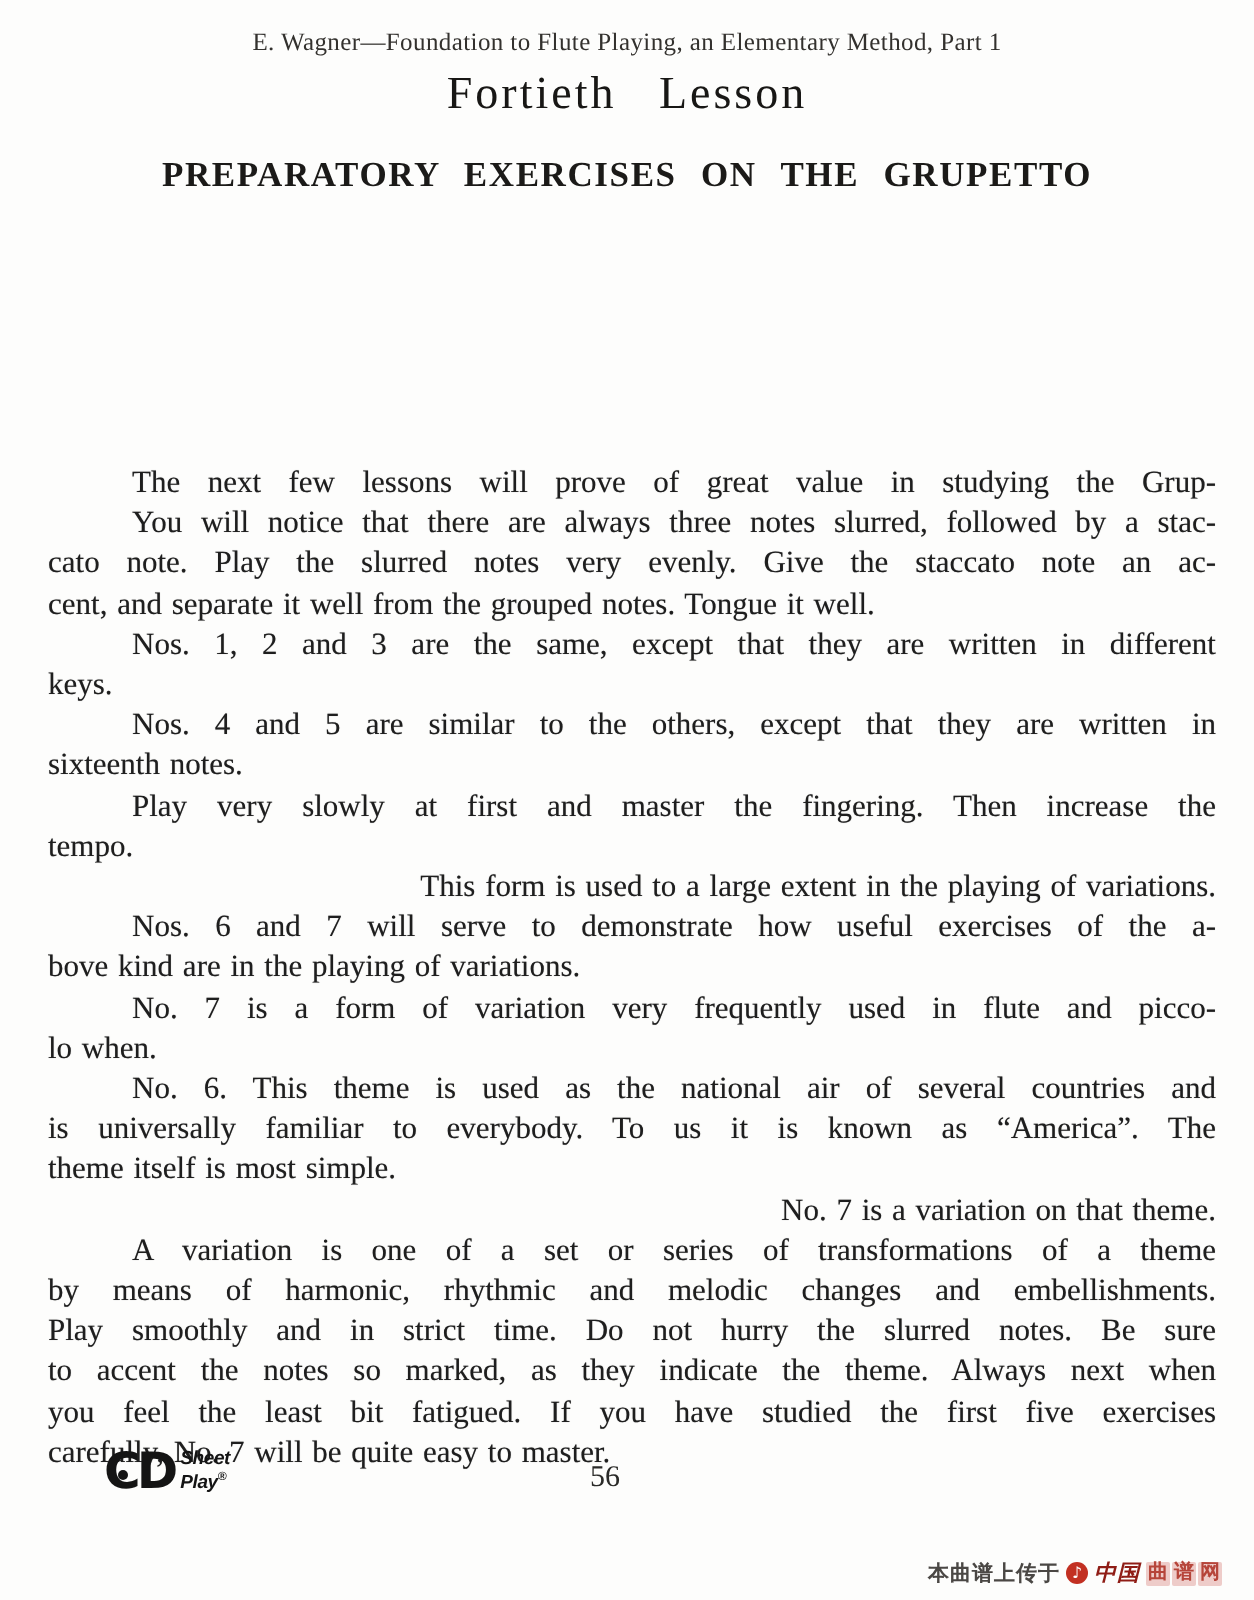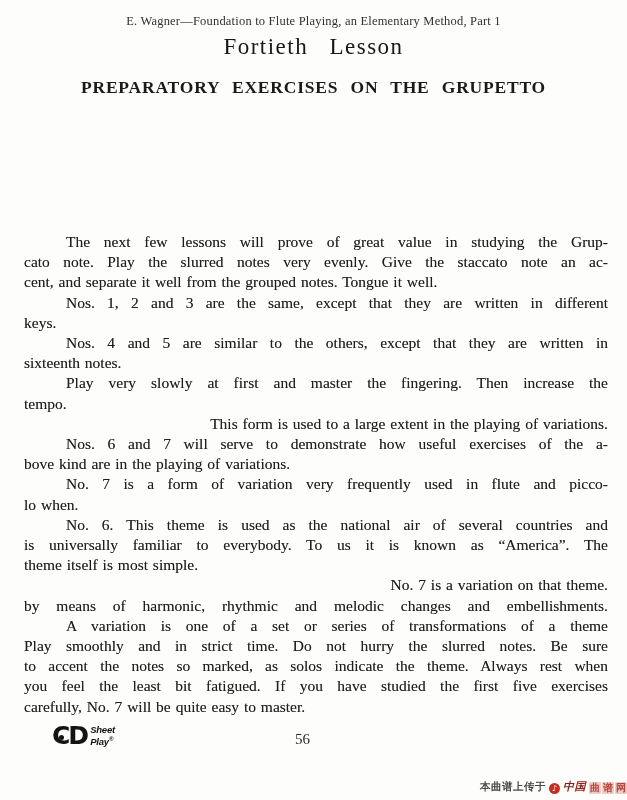--- a/index.html
+++ b/index.html
@@ -68,22 +68,22 @@
     letter-spacing: -0.2px;
     font-style: italic;
   }
   .brand-text .reg { font-size: 6px; vertical-align: super; }
   .page-number {
     position: absolute; left: 0; right: 0; top: 9px;
     text-align: center; font-size: 15px; color: #2a2a28;
     transform: translateX(-11px);
   }
   .watermark {
-    position: absolute; right: 0; top: 779px;
-    display: flex; align-items: flex-end; gap: 3px;
+    position: absolute; right: 16px; top: 779px;
+    display: flex; align-items: center; gap: 3px;
     font-family: "DejaVu Sans", sans-serif;
     font-size: 10.5px;
   }
   .wm-prefix { color: #4a4744; font-weight: 600; letter-spacing: 0.5px; }
   .wm-icon {
     width: 11px; height: 11px; border-radius: 50%;
     background: var(--wm-red, #c23022);
     color: #fff; font-size: 8px; line-height: 11px;
     text-align: center; display: inline-block;
   }
@@ -104,41 +104,42 @@
 <div class="page" style="--paper: #fdfdfc; --ink: #1e1e1e; --wm-red: #c23022;">
 
   <div class="running-head">E. Wagner—Foundation to Flute Playing, an Elementary Method, Part 1</div>
 
   <div class="lesson-title">Fortieth Lesson</div>
 
   <div class="lesson-subtitle">PREPARATORY EXERCISES ON THE GRUPETTO</div>
 
   <div class="body-text">
       <div class="line indent just">The next few lessons will prove of great value in studying the Grup-</div>
+      <div class="line indent just">You will notice that there are always three notes slurred, followed by a stac-</div>
       <div class="line just">cato note. Play the slurred notes very evenly. Give the staccato note an ac-</div>
       <div class="line">cent, and separate it well from the grouped notes.  Tongue it well.</div>
       <div class="line indent just">Nos. 1, 2 and 3 are the same, except that they are written in different</div>
       <div class="line">keys.</div>
       <div class="line indent just">Nos. 4 and 5 are similar to the others, except that they are written in</div>
       <div class="line">sixteenth notes.</div>
       <div class="line indent just">Play very slowly at first and master the fingering.  Then increase the</div>
       <div class="line">tempo.</div>
       <div class="line indent">This form is used to a large extent in the playing of variations.</div>
       <div class="line indent just">Nos. 6 and 7 will serve to demonstrate how useful exercises of the a-</div>
       <div class="line">bove kind are in the playing of variations.</div>
       <div class="line indent just">No. 7 is a form of variation very frequently used in flute and picco-</div>
       <div class="line">lo when.</div>
       <div class="line indent just">No. 6. This theme is used as the national air of several countries and</div>
       <div class="line just">is universally familiar to everybody.  To us it is known as “America”.  The</div>
       <div class="line">theme itself is most simple.</div>
       <div class="line indent">No. 7 is a variation on that theme.</div>
+      <div class="line indent just">A variation is one of a set or series of transformations of a theme</div>
       <div class="line just">by means of harmonic, rhythmic and melodic changes and embellishments.</div>
-      <div class="line indent just">A variation is one of a set or series of transformations of a theme</div>
       <div class="line just">Play smoothly and in strict time.  Do not hurry the slurred notes.  Be sure</div>
-      <div class="line just">to accent the notes so marked, as solos indicate the theme.  Always rest when</div>
+      <div class="line just">to accent the notes so marked, as they indicate the theme.  Always next when</div>
       <div class="line just">you feel the least bit fatigued.  If you have studied the first five exercises</div>
       <div class="line">carefully, No. 7 will be quite easy to master.</div>
     </div>
 
   <div class="footer">
 
     <div class="brand-logo">
       <span class="brand-cd"><span class="brand-c"><span>C</span><span class="cd-dot"></span></span><span>D</span></span>
       <span class="brand-text">
         <span>Sheet</span><br>

